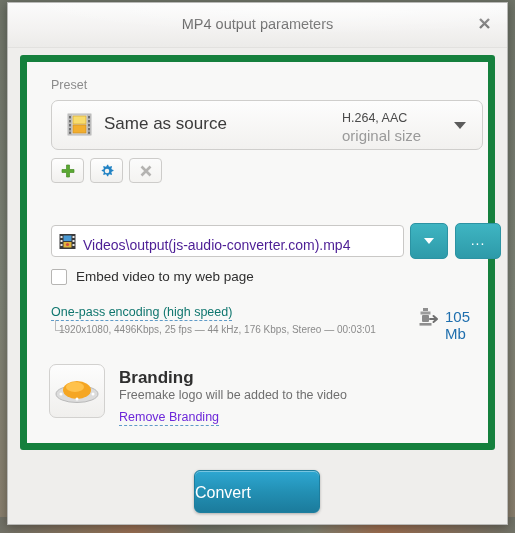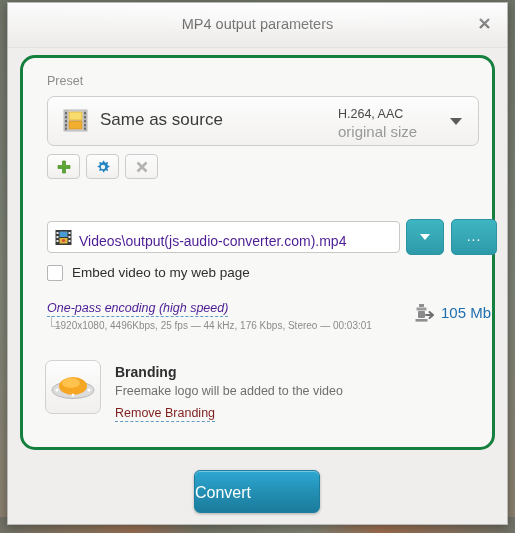--- a/index.html
+++ b/index.html
@@ -72,22 +72,22 @@
     cursor: pointer;
   }
 
   .panel {
     position: absolute;
     left: 12px;
     top: 52px;
     width: 475px;
     height: 395px;
     background: #f8f8f7;
-    border: 3px solid #15803d;
-    border-radius: 15px;
+    border: 7px solid #15803d;
+    border-radius: 3px;
     box-sizing: border-box;
   }
 
   .section-label {
     position: absolute;
     font-size: 12.5px;
     color: #8c8c8c;
   }
 
   
@@ -242,25 +242,24 @@
     color: #2f2f2f;
     white-space: nowrap;
   }
 
   
   .enc-link {
     position: absolute;
     left: 24px;
     top: 243px;
     font-size: 12.5px;
-    color: #4c1d95;
+    color: #0f766e;
     border-bottom: 1px dashed #5f9bc8;
     padding-bottom: 1px;
     cursor: pointer;
-    font-style: italic;
   }
   .enc-detail {
     position: absolute;
     left: 32px;
     top: 262px;
     font-size: 10px;
     color: #8b8b8b;
     white-space: nowrap;
   }
   .enc-tree {
@@ -296,37 +295,37 @@
     height: 54px;
     background: linear-gradient(180deg,#fdfdfd 0%,#f0efed 100%);
     border: 1px solid #d2d1cf;
     border-radius: 7px;
     box-sizing: border-box;
   }
   .brand-title {
     position: absolute;
     left: 92px;
     top: 306px;
-    font-size: 14px;
+    font-size: 17px;
     font-weight: bold;
     color: #2f2f2f;
   }
   .brand-desc {
     position: absolute;
     left: 92px;
     top: 326px;
     font-size: 12.5px;
     color: #6f6f6f;
   }
   .brand-link {
     position: absolute;
     left: 92px;
     top: 348px;
     font-size: 12.5px;
-    color: #7f1d1d;
+    color: #6d28d9;
     border-bottom: 1px dashed #5f9bc8;
     padding-bottom: 1px;
     cursor: pointer;
   }
 
   
   .convert-btn {
     position: absolute;
     left: 186px;
     top: 467px;

